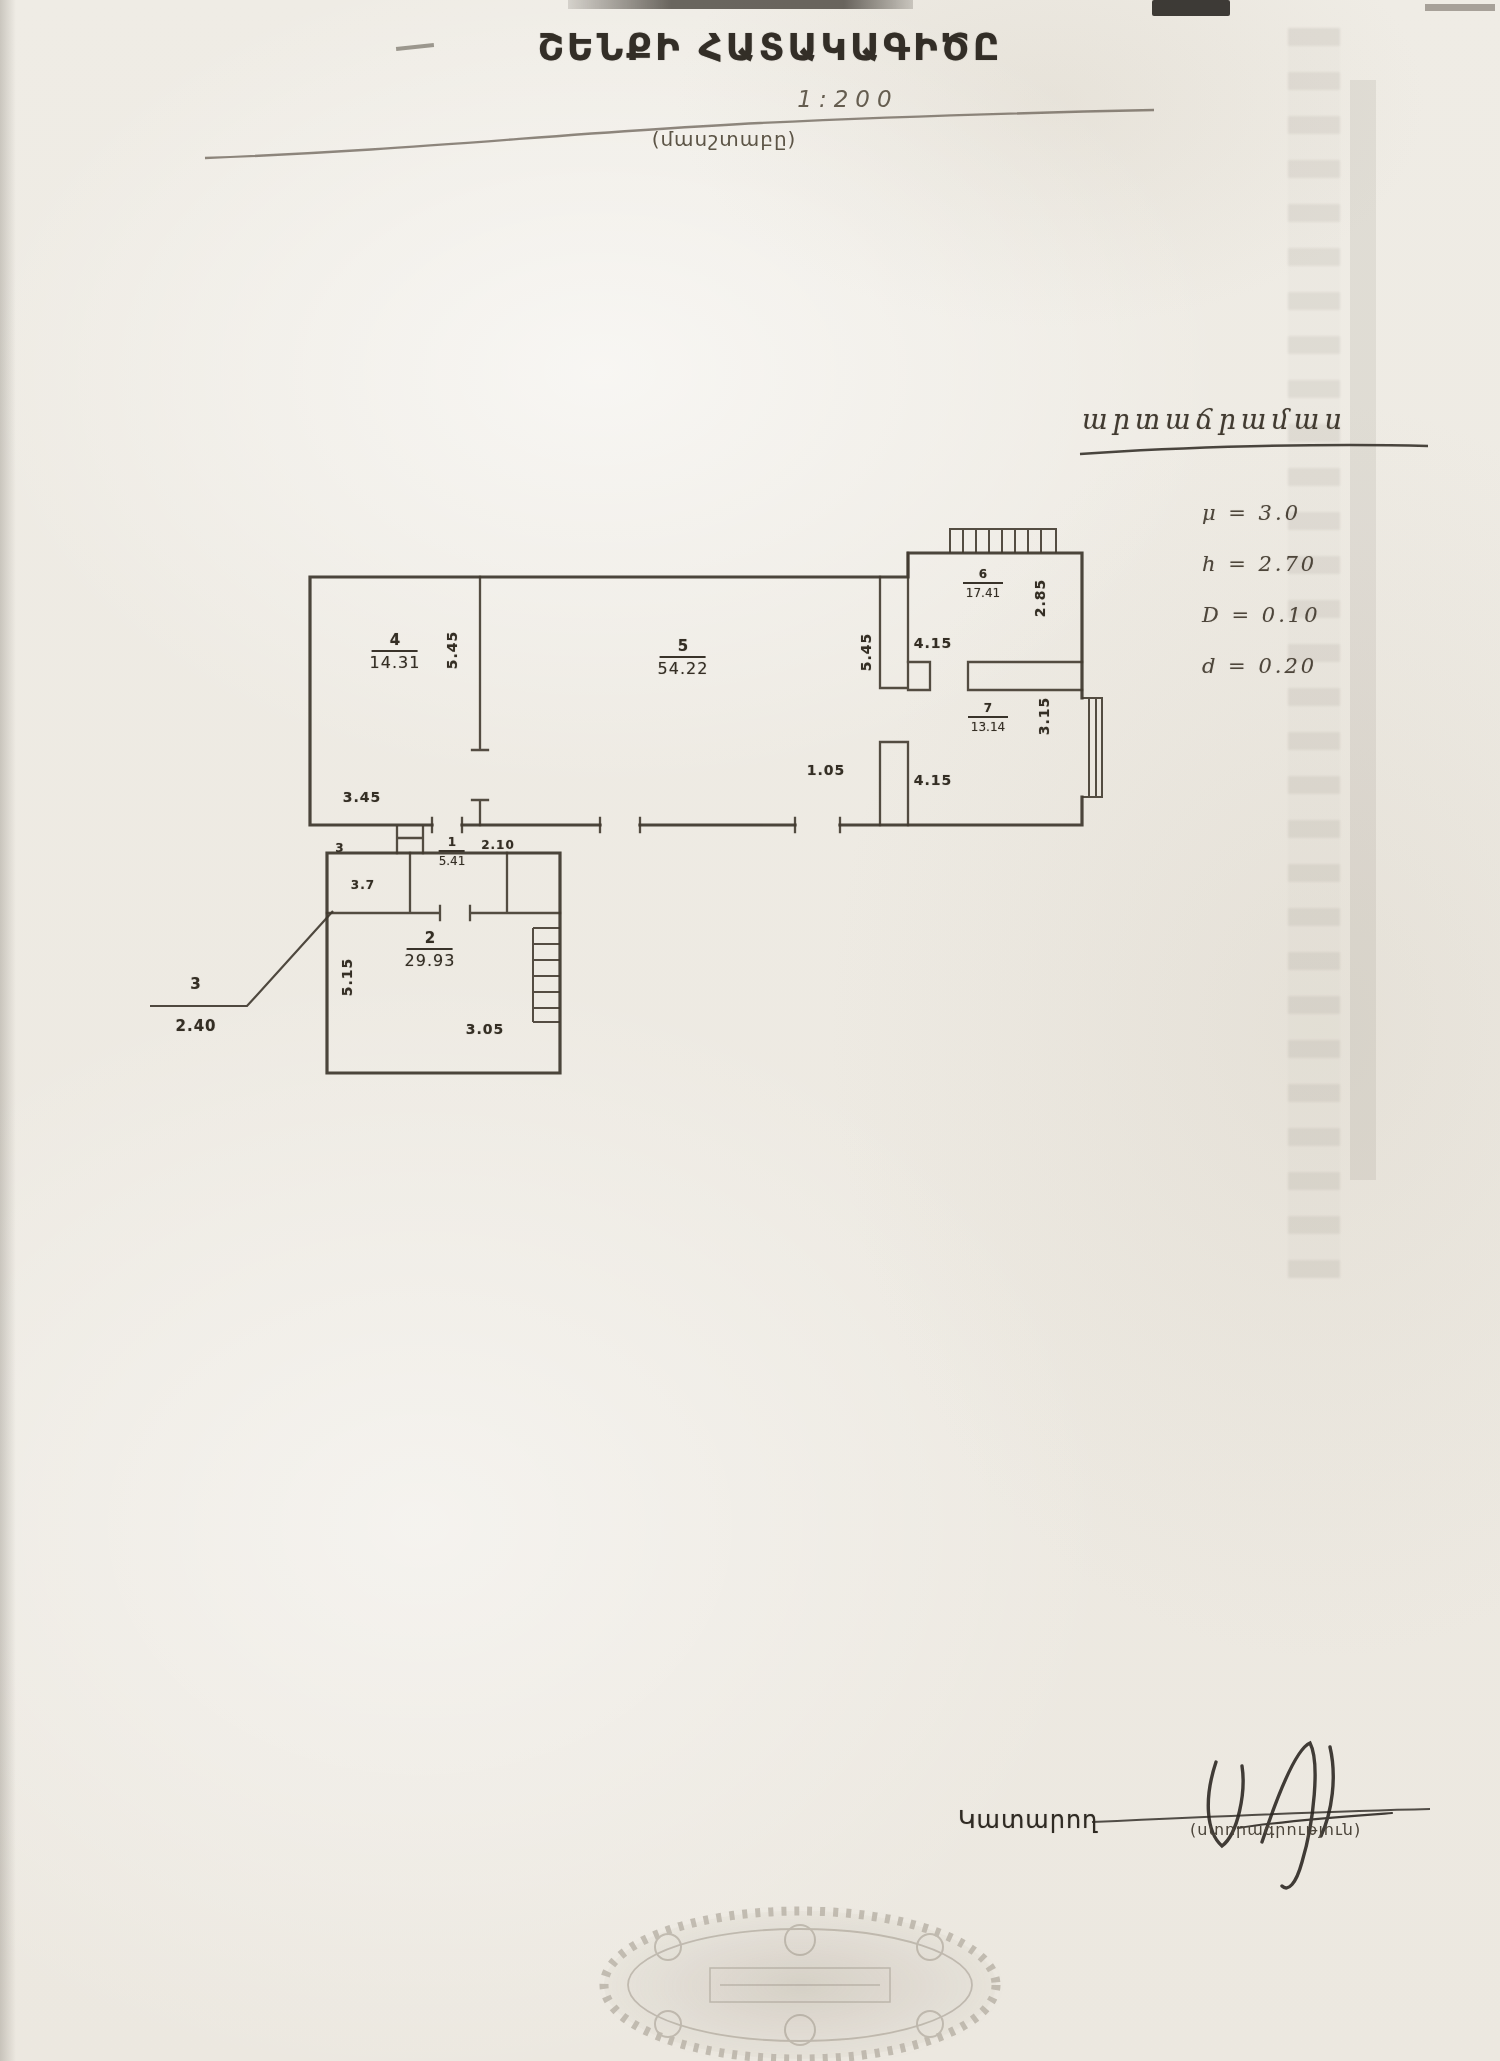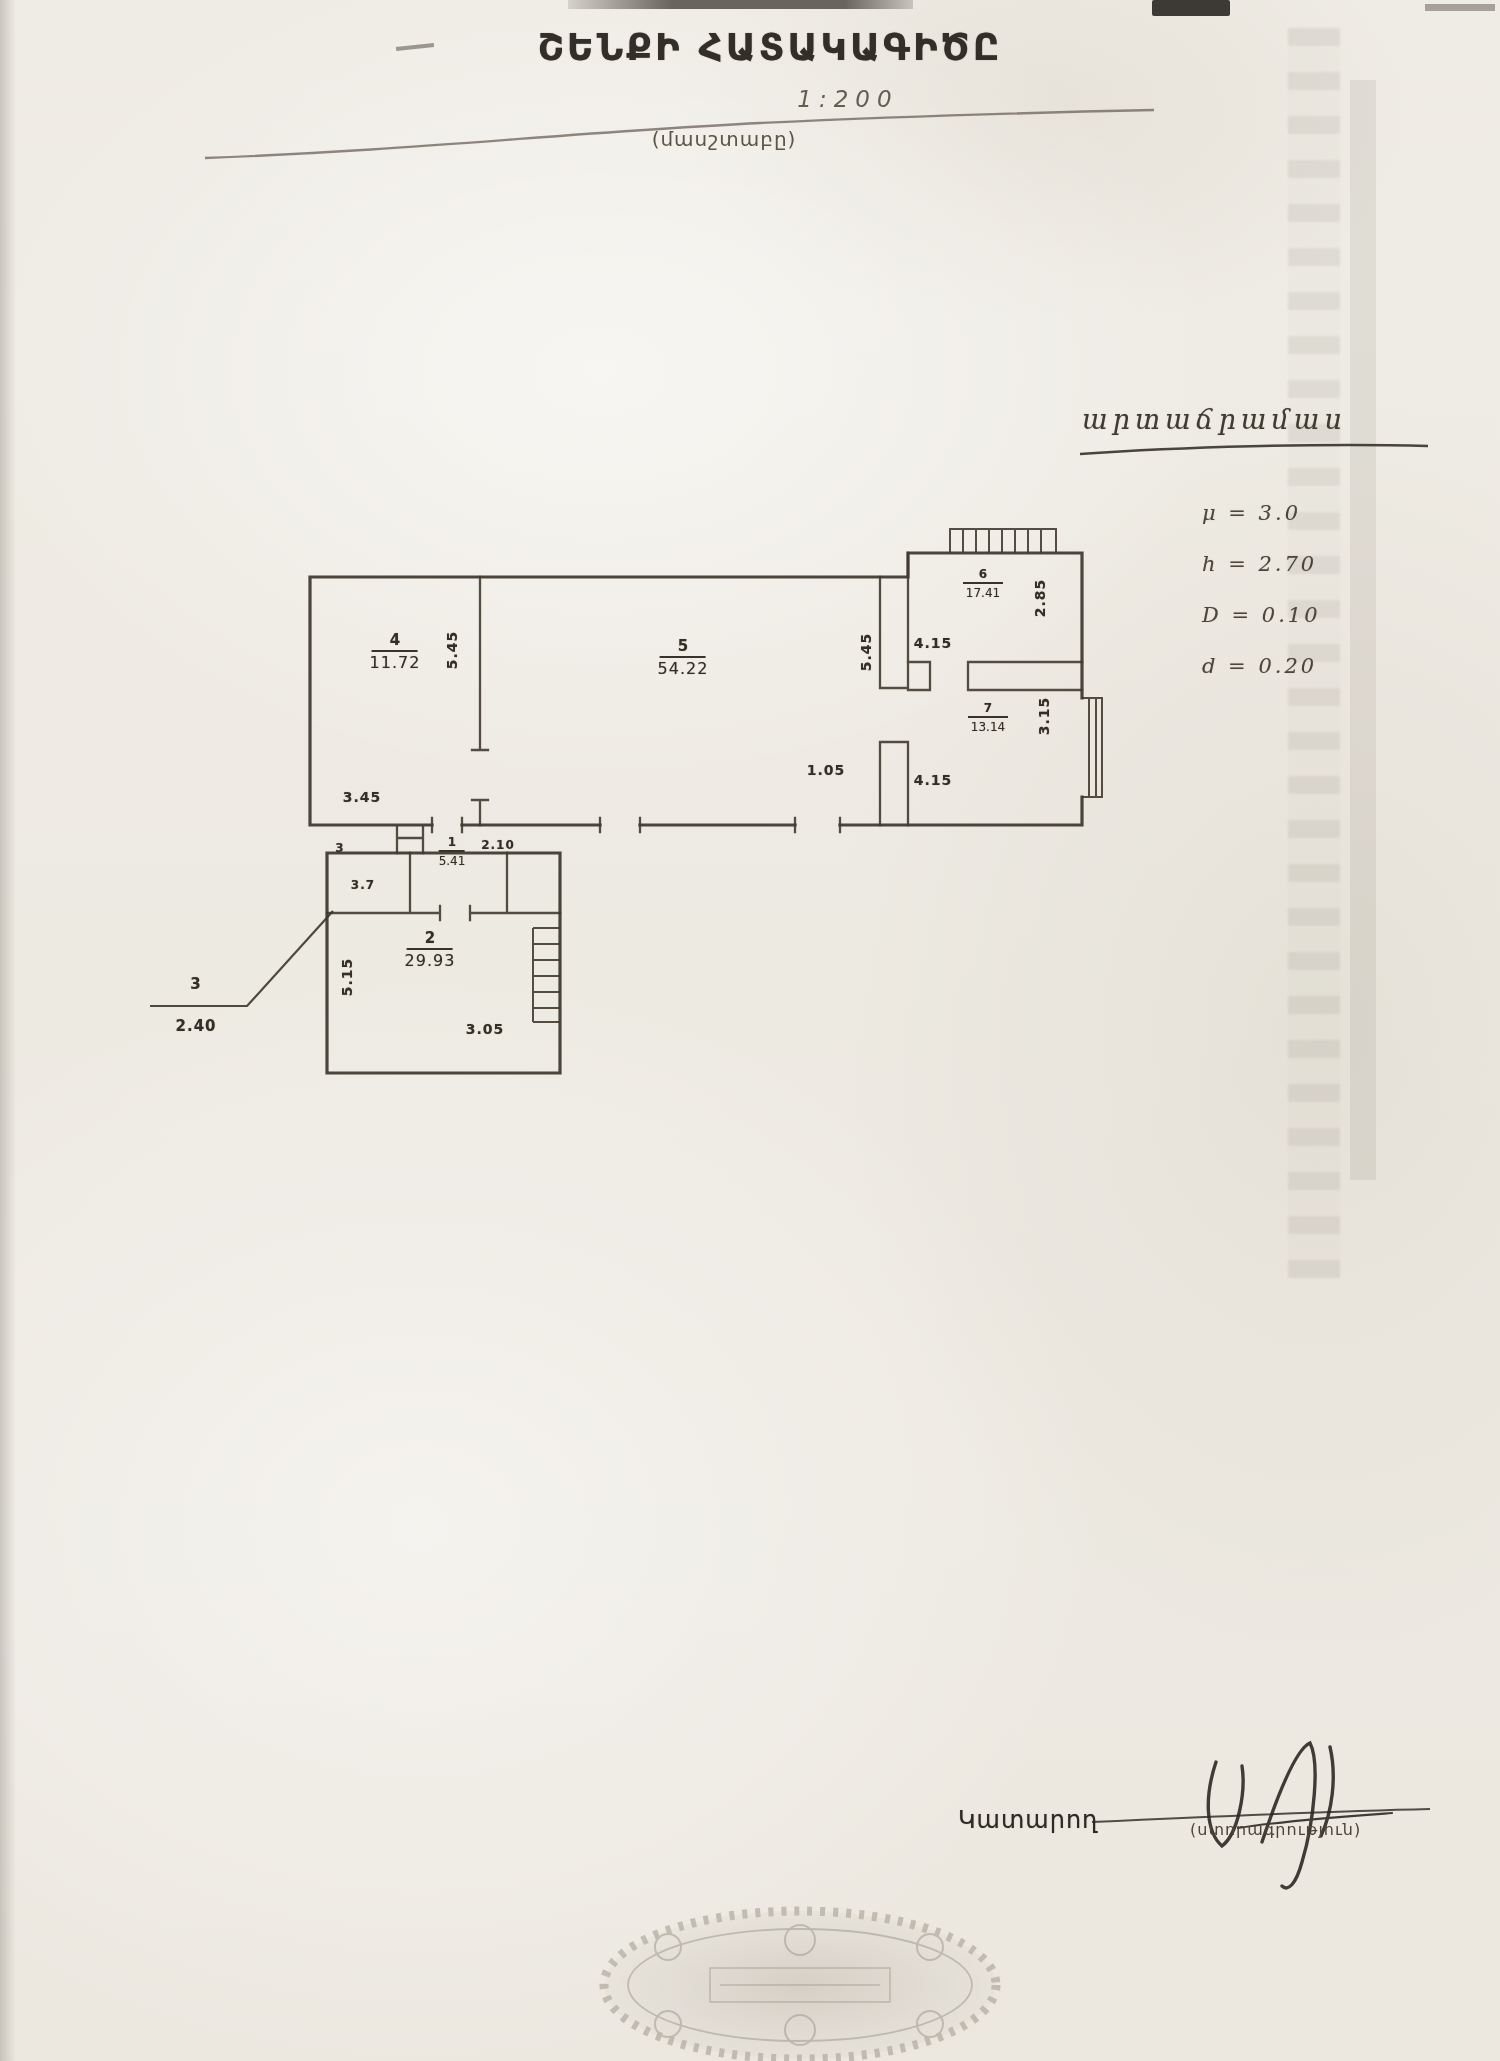--- a/index.html
+++ b/index.html
@@ -135,21 +135,21 @@
       <circle cx="800" cy="2030" r="15" stroke-width="2"></circle>
       <circle cx="930" cy="2024" r="13" stroke-width="2"></circle>
       <rect x="710" y="1968" width="180" height="34" stroke-width="1.5"></rect>
       <path d="M720,1985 H880" stroke-width="1.5"></path>
     </g>
   </svg>
 
   <div class="pl room-label" style="left:395px;top:632px">
     <span class="rn">4</span>
     <span class="rline" style="width:46px"></span>
-    <span class="ra">11.72</span>
+    <span class="ra">14.31</span>
   </div>
   <div class="pl room-label" style="left:683px;top:638px">
     <span class="rn">5</span>
     <span class="rline" style="width:46px"></span>
     <span class="ra">54.22</span>
   </div>
   <div class="pl room-label sm" style="left:983px;top:568px">
     <span class="rn">6</span>
     <span class="rline" style="width:40px"></span>
     <span class="ra">17.41</span>

